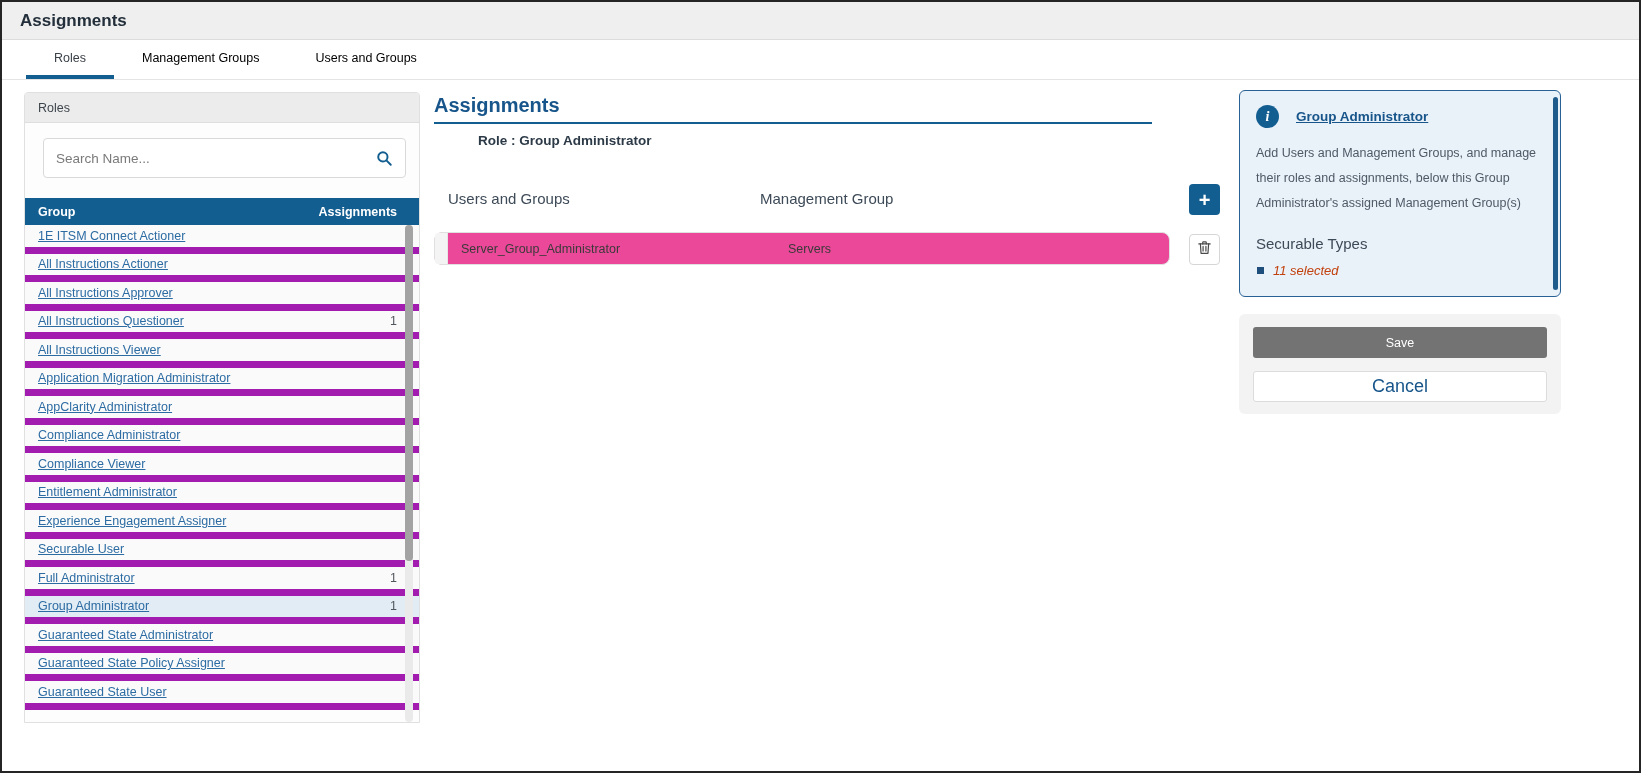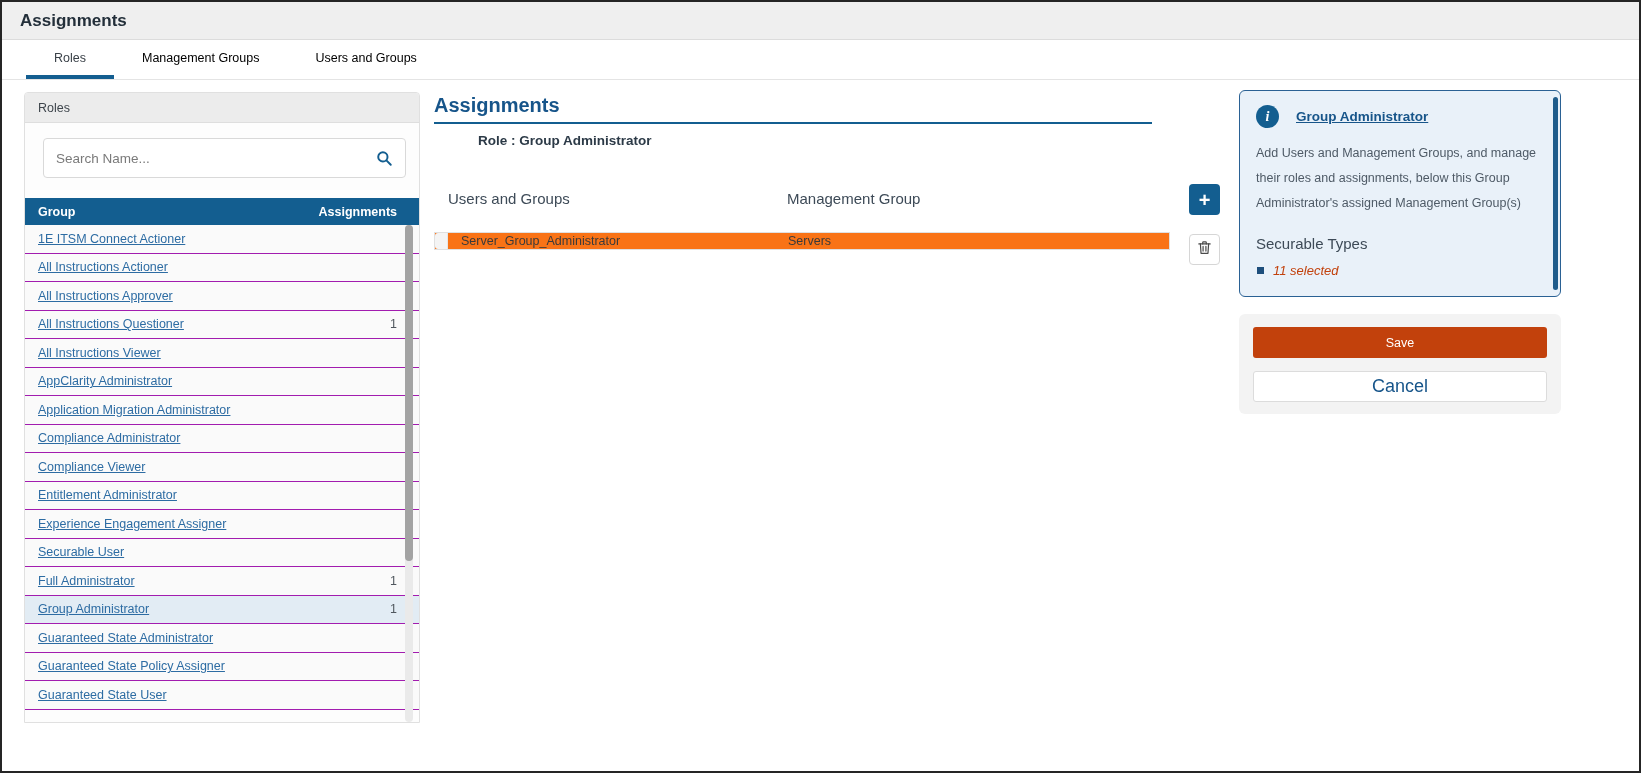--- a/index.html
+++ b/index.html
@@ -18,57 +18,57 @@
   
   .roles-panel { position:absolute; left:22px; top:90px; width:396px; height:631px; background:#fdfdfd; border:1px solid #e0e0e0; border-radius:4px 4px 0 0; overflow:hidden; }
   .roles-panel-header { height:30px; background:#ececec; border-bottom:1px solid #dedede; display:flex; align-items:center; padding-left:13px; font-size:12.5px; color:#3f464d; }
   .search-wrap { padding:15px 13px 20px 18px; background:#fdfdfd; }
   .search-box { position:relative; height:40px; border:1px solid #d9d9d9; border-radius:4px; background:#fff; display:flex; }
   .search-input { border:none; outline:none; flex:1; padding:0 12px; font-size:13.5px; color:#333; background:transparent; font-family:inherit; }
   .search-input::placeholder { color:#7a7a7a; }
   .search-icon-btn { width:42px; height:100%; display:flex; align-items:center; justify-content:center; cursor:pointer; }
   .roles-table-header { height:27px; background:#135e90; color:#fff; display:flex; align-items:center; justify-content:space-between; padding:0 22px 0 13px; font-size:12.5px; font-weight:700; }
   .roles-list { position:relative; }
-  .role-row { height:28.5px; display:flex; align-items:center; justify-content:space-between; padding:0 22px 0 13px; background:#fafafa; border-bottom:1px solid #a21caf; cursor:pointer; }
+  .role-row { height:28.5px; display:flex; align-items:center; justify-content:space-between; padding:0 22px 0 13px; background:#fafafa; border-bottom:7px solid #a21caf; cursor:pointer; }
   .role-row.selected { background:#e2ecf4; }
   .role-link { font-size:12.5px; color:#2d6ca3; text-decoration:underline; }
   .role-count { font-size:12.5px; color:#50575e; }
   .roles-scrollbar-track { position:absolute; right:6px; top:132px; width:8px; bottom:0; background:#eaeaea; border-radius:4px; }
   .roles-scrollbar-thumb { position:absolute; top:0; left:0; width:8px; height:336px; background:#a3a3a3; border-radius:4px; cursor:pointer; }
 
   
   .main-heading { position:absolute; left:432px; top:92px; font-size:20px; font-weight:700; color:#17558a; }
   .heading-rule { position:absolute; left:432px; top:120px; width:718px; height:2px; background:#135e90; }
   .role-line { position:absolute; left:432px; top:131px; font-size:13.5px; font-weight:700; color:#2c3a47;margin-left:44px; }
   .col-label { position:absolute; top:188px; font-size:15px; color:#3d4a57; }
   .col-label.users { left:446px; }
-  .col-label.mg { left:785px; }
+  .col-label.mg { left:758px; }
   .add-btn { position:absolute; left:1187px; top:182px; width:31px; height:31px; background:#135e90; border-radius:4px; color:#fff; font-size:20px; font-weight:700; display:flex; align-items:center; justify-content:center; cursor:pointer; line-height:1; }
-  .assignment-row { position:absolute; left:432px; top:230px; width:736px; height:18px; background:#f97316; border:1px solid #e0e0e0; border-radius:0; }
+  .assignment-row { position:absolute; left:432px; top:230px; width:736px; height:33px; background:#ec4899; border:1px solid #e0e0e0; border-radius:8px; }
   .row-handle { position:absolute; left:0; top:0; bottom:0; width:13px; background:#f4f4f4; border-right:1px solid #e6e6e6; border-radius:3px 0 0 3px; }
   .row-cell { position:absolute; top:0; height:100%; display:flex; align-items:center; font-size:12.5px; color:#3a3a3a; }
   .row-cell.users { left:26px; }
   .row-cell.mg { left:353px; }
   .trash-btn { position:absolute; left:1187px; top:232px; width:31px; height:31px; background:#fff; border:1px solid #d6d6d6; border-radius:4px; display:flex; align-items:center; justify-content:center; cursor:pointer; }
 
   
   .info-card { position:absolute; left:1237px; top:88px; width:322px; height:207px; background:#e9f1f9; border:1px solid #2a6194; border-radius:6px; }
   .info-scrollbar { position:absolute; right:2px; top:6px; width:5px; height:193px; background:#1f5c8b; border-radius:3px; cursor:pointer; }
   .info-head { position:absolute; left:16px; top:14px; display:flex; align-items:center; gap:17px; }
   .info-icon { width:23px; height:23px; border-radius:50%; background:#135e90; color:#fff; font-weight:700; font-size:14px; display:flex; align-items:center; justify-content:center; font-family:"Liberation Serif","DejaVu Serif",serif; font-style:italic; }
   .info-title { font-size:13.5px; font-weight:700; color:#17558a; text-decoration:underline; cursor:pointer; }
   .info-desc { position:absolute; left:16px; top:50px; width:284px; font-size:12.5px; line-height:25px; color:#4e5a66; }
   .sec-label { position:absolute; left:16px; top:144px; font-size:15px; color:#3d4a57; }
   .sec-value-row { position:absolute; left:17px; top:172px; display:flex; align-items:center; gap:9px; }
   .sec-bullet { width:7px; height:7px; background:#1d4e7c; }
   .sec-value { font-size:13px; color:#c2410c;font-style:italic; }
 
   
   .actions-card { position:absolute; left:1237px; top:312px; width:322px; height:100px; background:#f3f3f3; border-radius:6px; }
-  .save-btn { position:absolute; left:14px; top:13px; right:14px; height:31px; background:#c2410c; color:#fff; font-size:12.5px; border-radius:3px; display:flex; align-items:center; justify-content:center; cursor:pointer; }
+  .save-btn { position:absolute; left:14px; top:13px; right:14px; height:31px; background:#737373; color:#fff; font-size:12.5px; border-radius:3px; display:flex; align-items:center; justify-content:center; cursor:pointer; }
   .cancel-btn { position:absolute; left:14px; top:57px; right:14px; height:31px; background:#fff; border:1px solid #dcdcdc; color:#17558a; font-size:18px; border-radius:3px; display:flex; align-items:center; justify-content:center; cursor:pointer; }
 </style>
 </head>
 <body>
 
 <div class="window">
 
   <div class="titlebar">
     <span class="titlebar-title">Assignments</span>
   </div>
@@ -111,25 +111,25 @@
     </div>
         <div class="role-row">
       <span class="role-link">All Instructions Questioner</span>
       <span class="role-count">1</span>
     </div>
         <div class="role-row">
       <span class="role-link">All Instructions Viewer</span>
       <span class="role-count"></span>
     </div>
         <div class="role-row">
+      <span class="role-link">Application Migration Administrator</span>
+      <span class="role-count"></span>
+    </div>
+        <div class="role-row">
       <span class="role-link">AppClarity Administrator</span>
-      <span class="role-count"></span>
-    </div>
-        <div class="role-row">
-      <span class="role-link">Application Migration Administrator</span>
       <span class="role-count"></span>
     </div>
         <div class="role-row">
       <span class="role-link">Compliance Administrator</span>
       <span class="role-count"></span>
     </div>
         <div class="role-row">
       <span class="role-link">Compliance Viewer</span>
       <span class="role-count"></span>
     </div>

